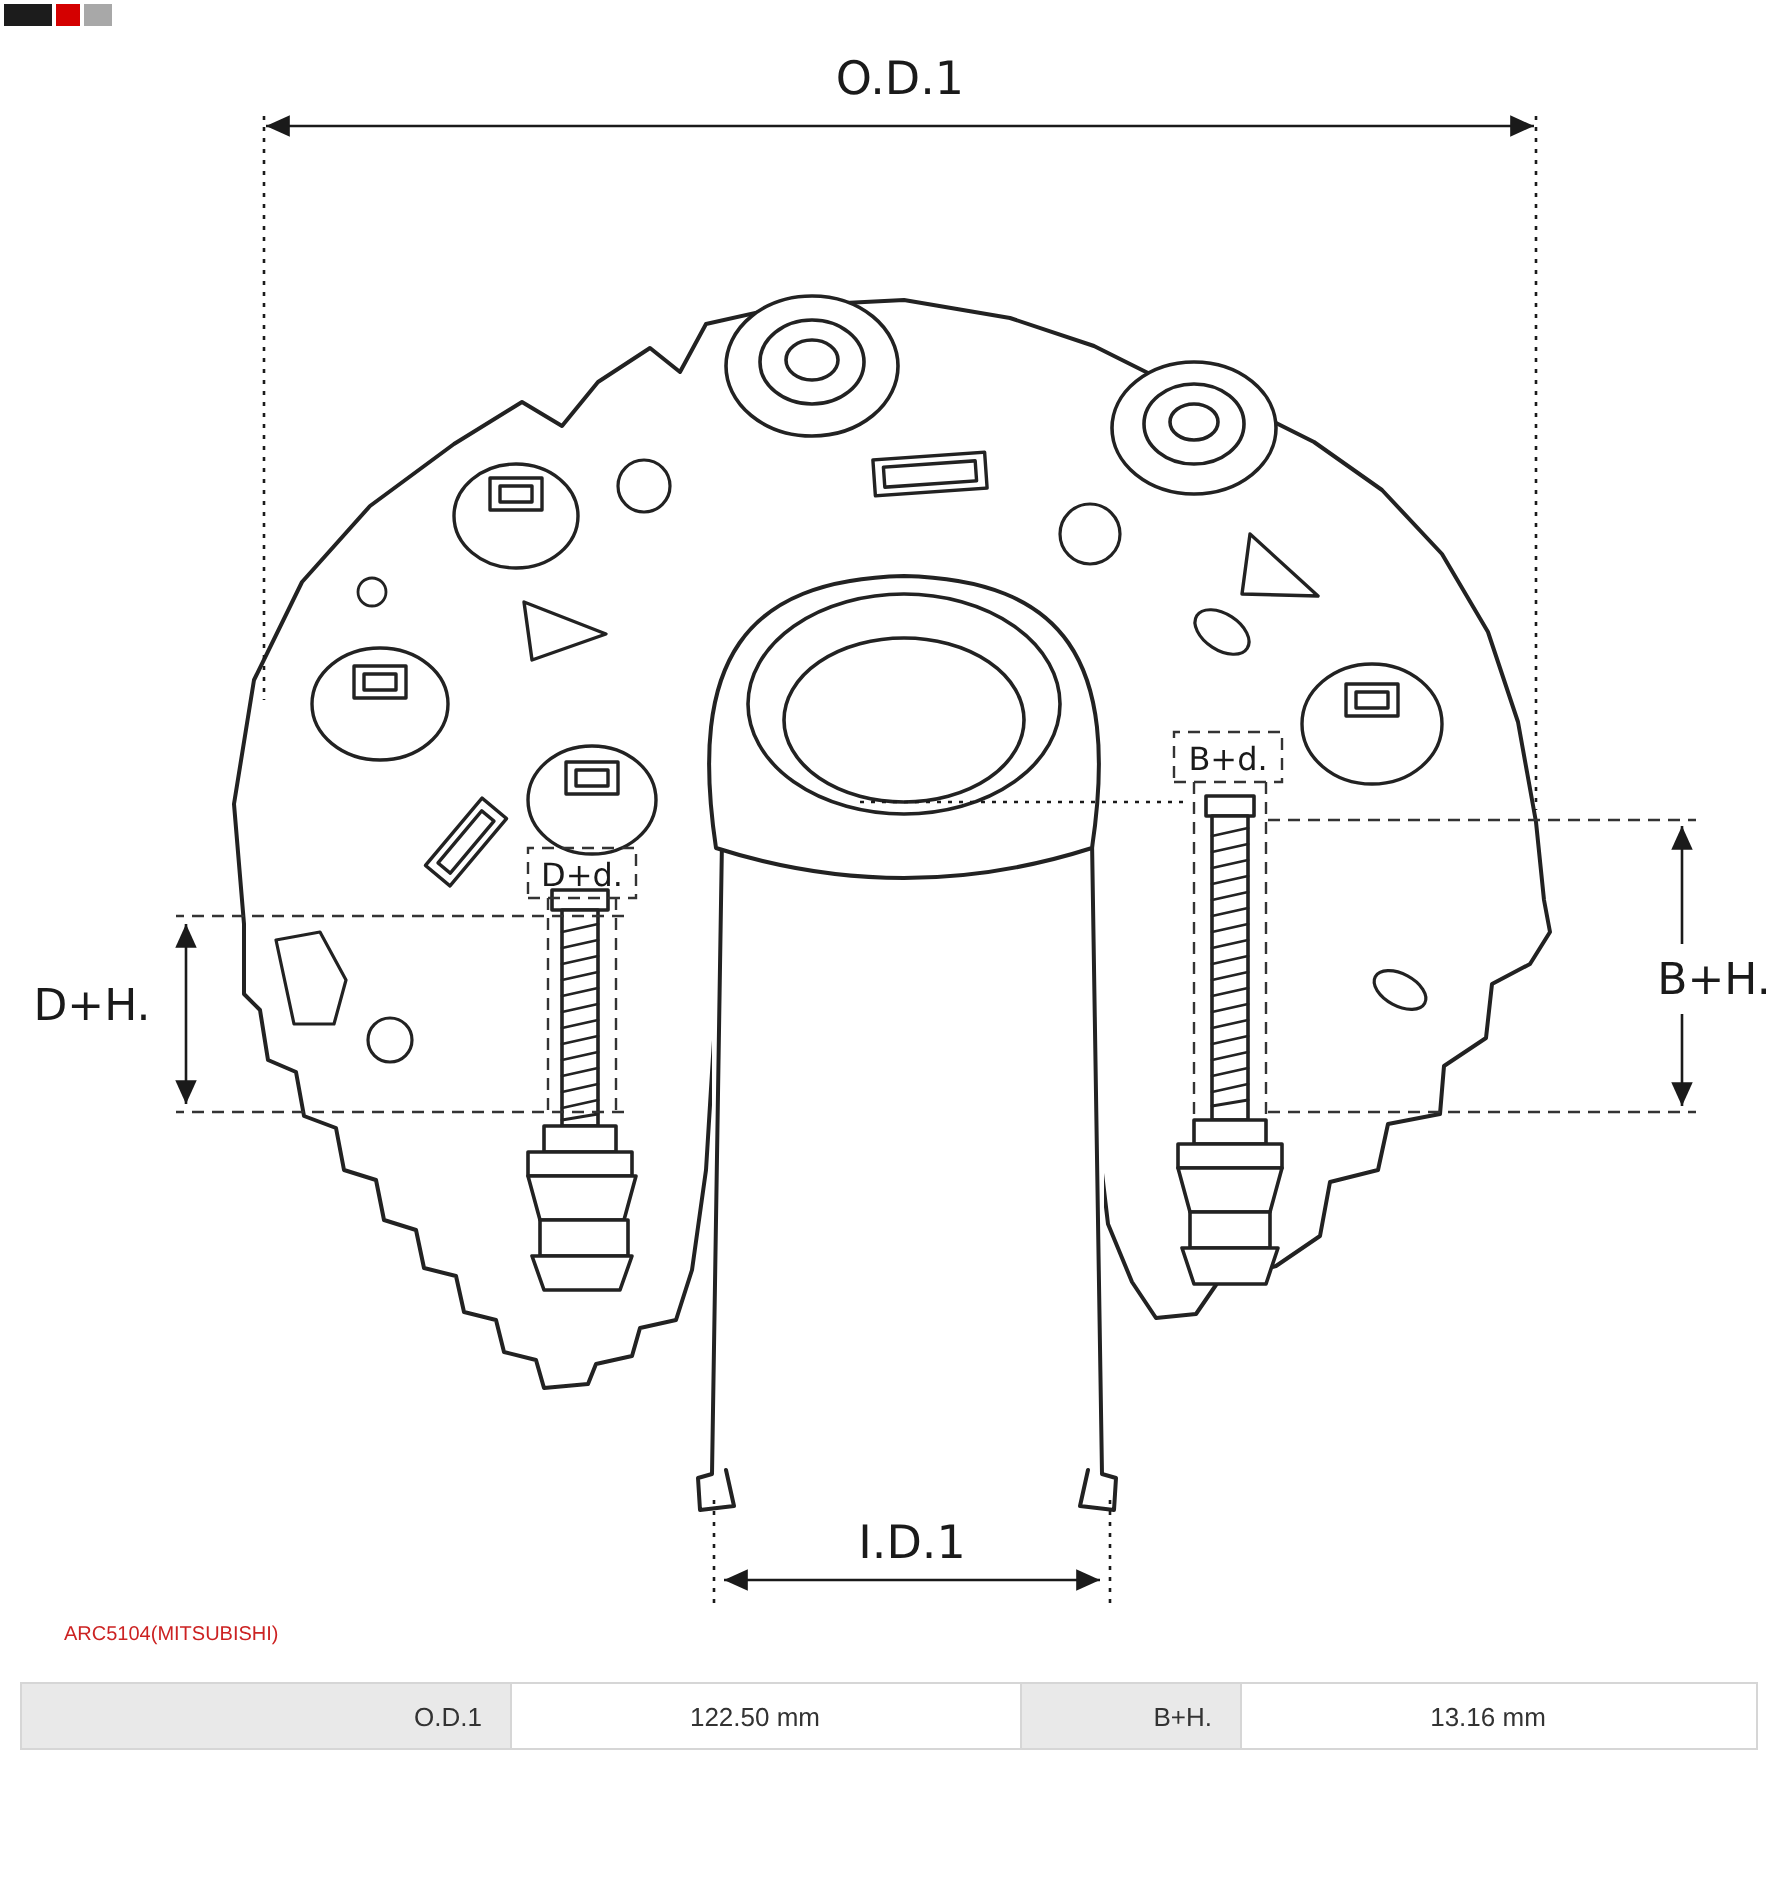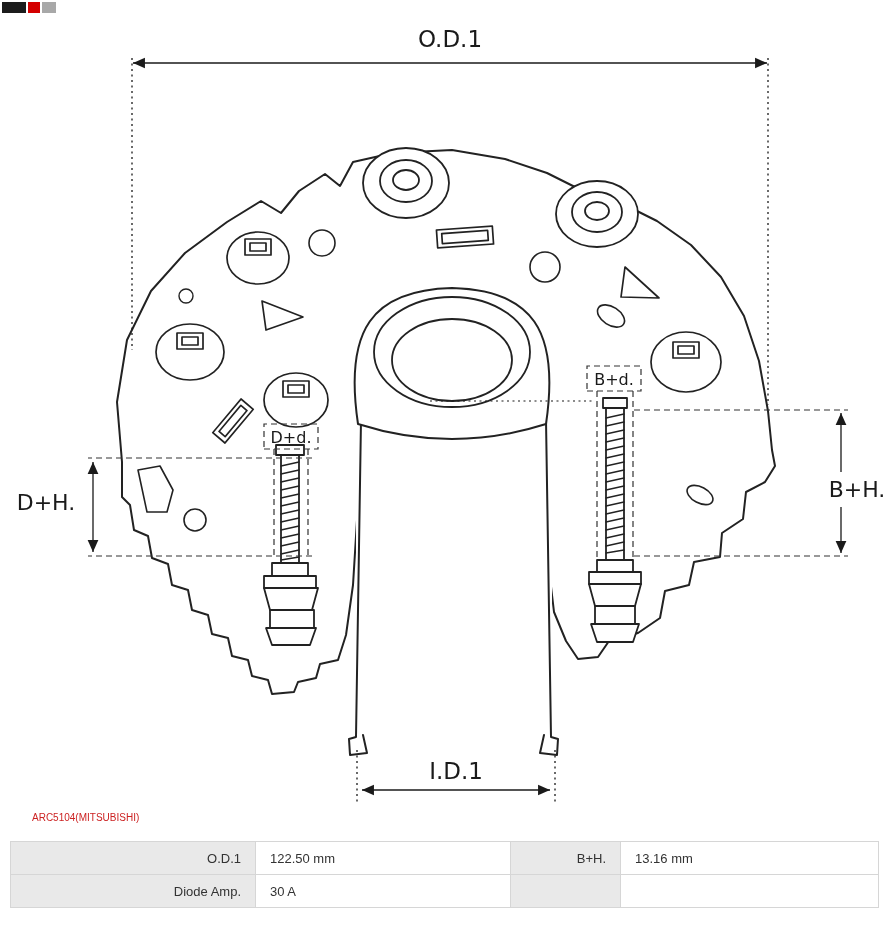--- a/index.html
+++ b/index.html
@@ -9,21 +9,21 @@
   .logo i{display:block;height:11px;}
   .logo .b1{width:24px;background:#1c1c1c;}
   .logo .b2{width:12px;background:#d40000;}
   .logo .b3{width:14px;background:#a8a8a8;}
   .diagram-svg{position:absolute;top:0;left:0;}
   .part-number{position:absolute;left:12px;top:812px;font-size:10px;color:#cc2222;margin-left:20px;}
   table.specs{position:absolute;left:10px;top:841px;width:868px;border-collapse:collapse;
               table-layout:fixed;font-size:13px;color:#333;}
   table.specs td{border:1px solid #d6d6d6;height:32px;padding:0 14px;overflow:hidden;white-space:nowrap;}
   table.specs td.lbl{background:#e9e9e9;text-align:right;}
-  table.specs td.val{background:#ffffff;text-align:left;padding-right:25px;}
+  table.specs td.val{background:#ffffff;text-align:center;padding-right:25px;}
 </style>
 </head>
 <body>
 
 <div class="canvas">
 
   <div class="logo">
     <i class="b1"></i>
     <i class="b2"></i>
     <i class="b3"></i>
@@ -179,22 +179,16 @@
         <col style="width:110px">
         <col style="width:258px">
     </colgroup>
     <tbody>
       <tr>
         <td class="lbl">O.D.1</td>
         <td class="val">122.50 mm</td>
         <td class="lbl">B+H.</td>
         <td class="val">13.16 mm</td>
       </tr>
-      <tr>
-        <td class="lbl">Diode Amp.</td>
-        <td class="val">30 A</td>
-        <td class="lbl"></td>
-        <td class="val"></td>
-      </tr>
     </tbody>
   </table>
 
 </div>
 
 </body></html>

